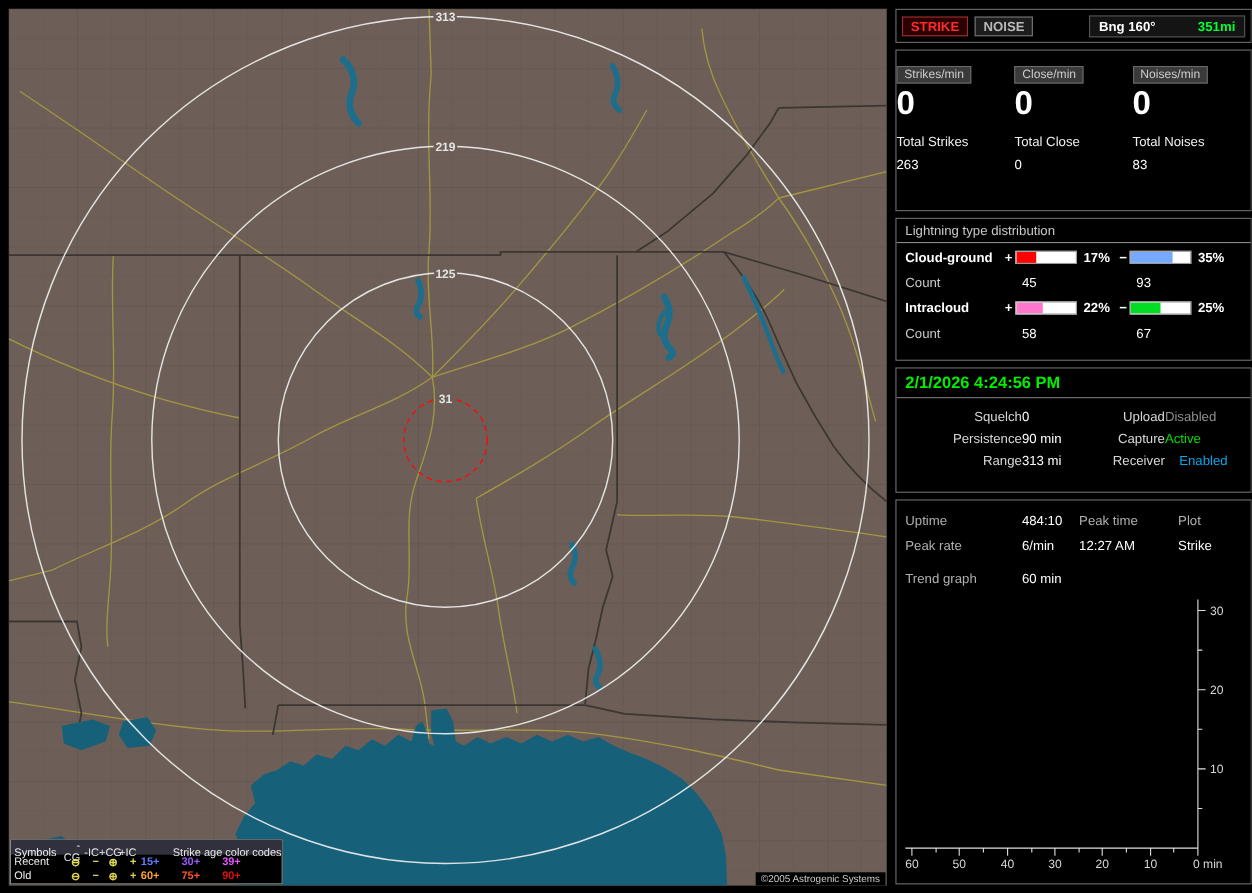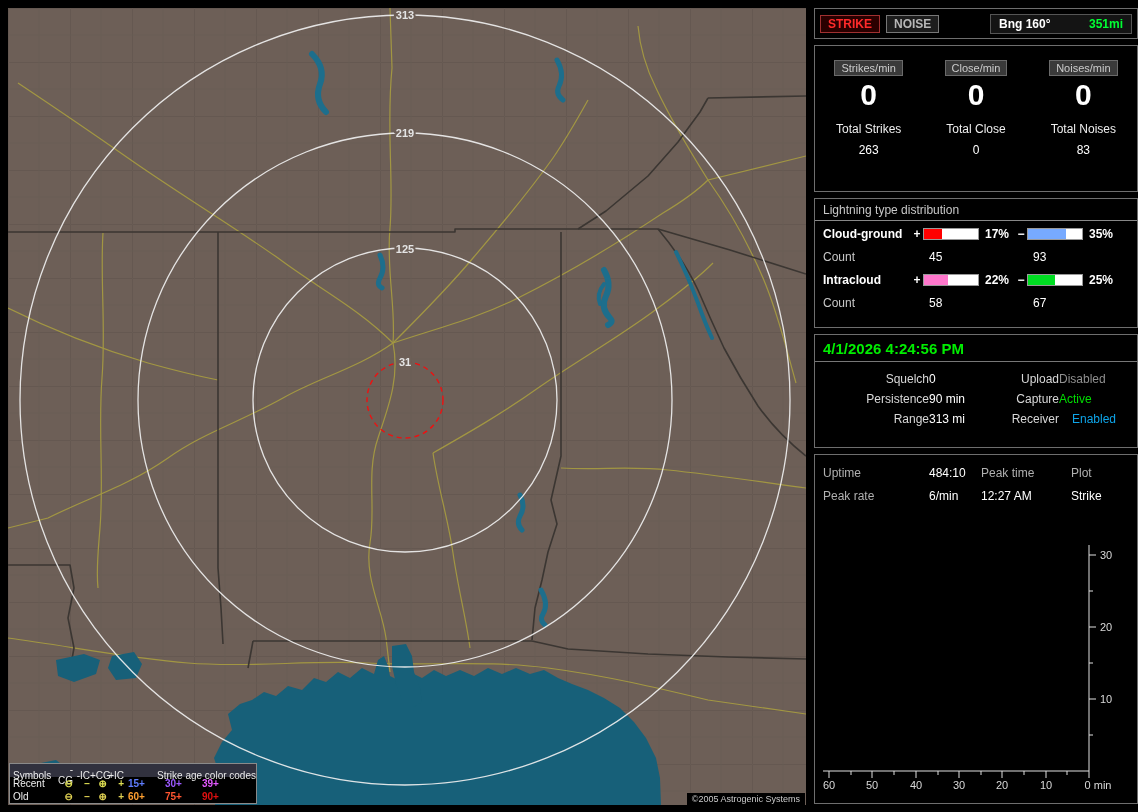--- a/index.html
+++ b/index.html
@@ -18,21 +18,21 @@
   .copyright{position:absolute;right:1px;bottom:0;background:#000;color:#ccc;font-size:9px;padding:1px 5px;}
   
   .rp{position:absolute;left:814px;width:324px;background:#000;border:1px solid #6e6e6e;box-sizing:border-box;}
   #p1{top:8px;height:31px;display:flex;align-items:center;padding:0 5px;gap:6px;}
   .chip{border:1px solid;font-size:12px;font-weight:bold;padding:1px 7px;cursor:pointer;}
   .chip-strike{color:#ff2a2a;border-color:#a03030;background:#2a0000;}
   .chip-noise{color:#b8b8b8;border-color:#777;background:#1d1d1d;}
   .bngbox{margin-left:auto;display:flex;justify-content:space-between;align-items:center;width:124px;
           background:#141414;border:1px solid #555;padding:2px 8px;font-size:12px;font-weight:bold;}
   .bng{color:#fff;} .dist{color:#00ff33;}
-  #p2{top:45px;height:147px;display:grid;grid-template-columns:1fr 1fr 1fr;text-align:center;padding-top:12px;}
+  #p2{top:45px;height:147px;display:grid;grid-template-columns:1fr 1fr 1fr;padding-top:12px;}
   .chiplabel{display:inline-block;background:#3a3a3a;border:1px solid #6a6a6a;color:#ccc;font-size:11px;padding:1px 6px;}
   .bigzero{font-size:30px;font-weight:bold;color:#fff;margin-top:4px;line-height:1;}
   .totlabel{font-size:12px;color:#eee;margin-top:12px;}
   .totval{font-size:12px;color:#fff;margin-top:7px;}
   #p3{top:198px;height:130px;font-size:12px;}
   .dist-title{color:#c8c8c8;padding:4px 8px 3px;border-bottom:1px solid #888;}
   .dist-row{display:grid;grid-template-columns:88px 12px 58px 34px 12px 58px 36px;align-items:center;
             padding-left:8px;height:20px;margin-top:3px;}
   .dist-name{font-weight:bold;color:#fff;}
   .sign{color:#fff;text-align:center;font-weight:bold;}
@@ -248,21 +248,21 @@
       <span></span>
       <span class="count-val">58</span>
       <span></span>
         <span></span>
       <span class="count-val">67</span>
       <span></span>
     </div>
   </div>
 
   <div class="rp" id="p4">
-    <div class="dt">4/1/2026 4:24:56 PM</div>
+    <div class="dt">2/1/2026 4:24:56 PM</div>
     <div class="set-row">
       <span class="lbl">Squelch</span>
       <span class="val">0</span>
       <span class="lbl">Upload</span>
       <span class="val" style="color: rgb(144, 144, 144);">Disabled</span>
     </div>
     <div class="set-row">
       <span class="lbl">Persistence</span>
       <span class="val">90 min</span>
       <span class="lbl">Capture</span>
@@ -281,20 +281,26 @@
       <span class="glbl">Uptime</span>
       <span class="val">484:10</span>
       <span class="glbl">Peak time</span>
       <span class="glbl">Plot</span>
     </div>
     <div class="stat-row r2">
       <span class="glbl">Peak rate</span>
       <span class="val">6/min</span>
       <span class="val">12:27 AM</span>
       <span class="val">Strike</span>
+    </div>
+    <div class="stat-row r3">
+      <span class="glbl">Trend graph</span>
+      <span class="val">60 min</span>
+      <span></span>
+        <span></span>
     </div>
 
     <div class="graph">
       <svg width="304" height="252">
         <g stroke="#e0e0e0" stroke-width="1">
           <line x1="268" y1="6" x2="268" y2="232"></line>
           <line x1="2" y1="232" x2="268" y2="232"></line>
 
           <line x1="268" y1="16" x2="275" y2="16"></line>
           <line x1="268" y1="88" x2="275" y2="88"></line>

